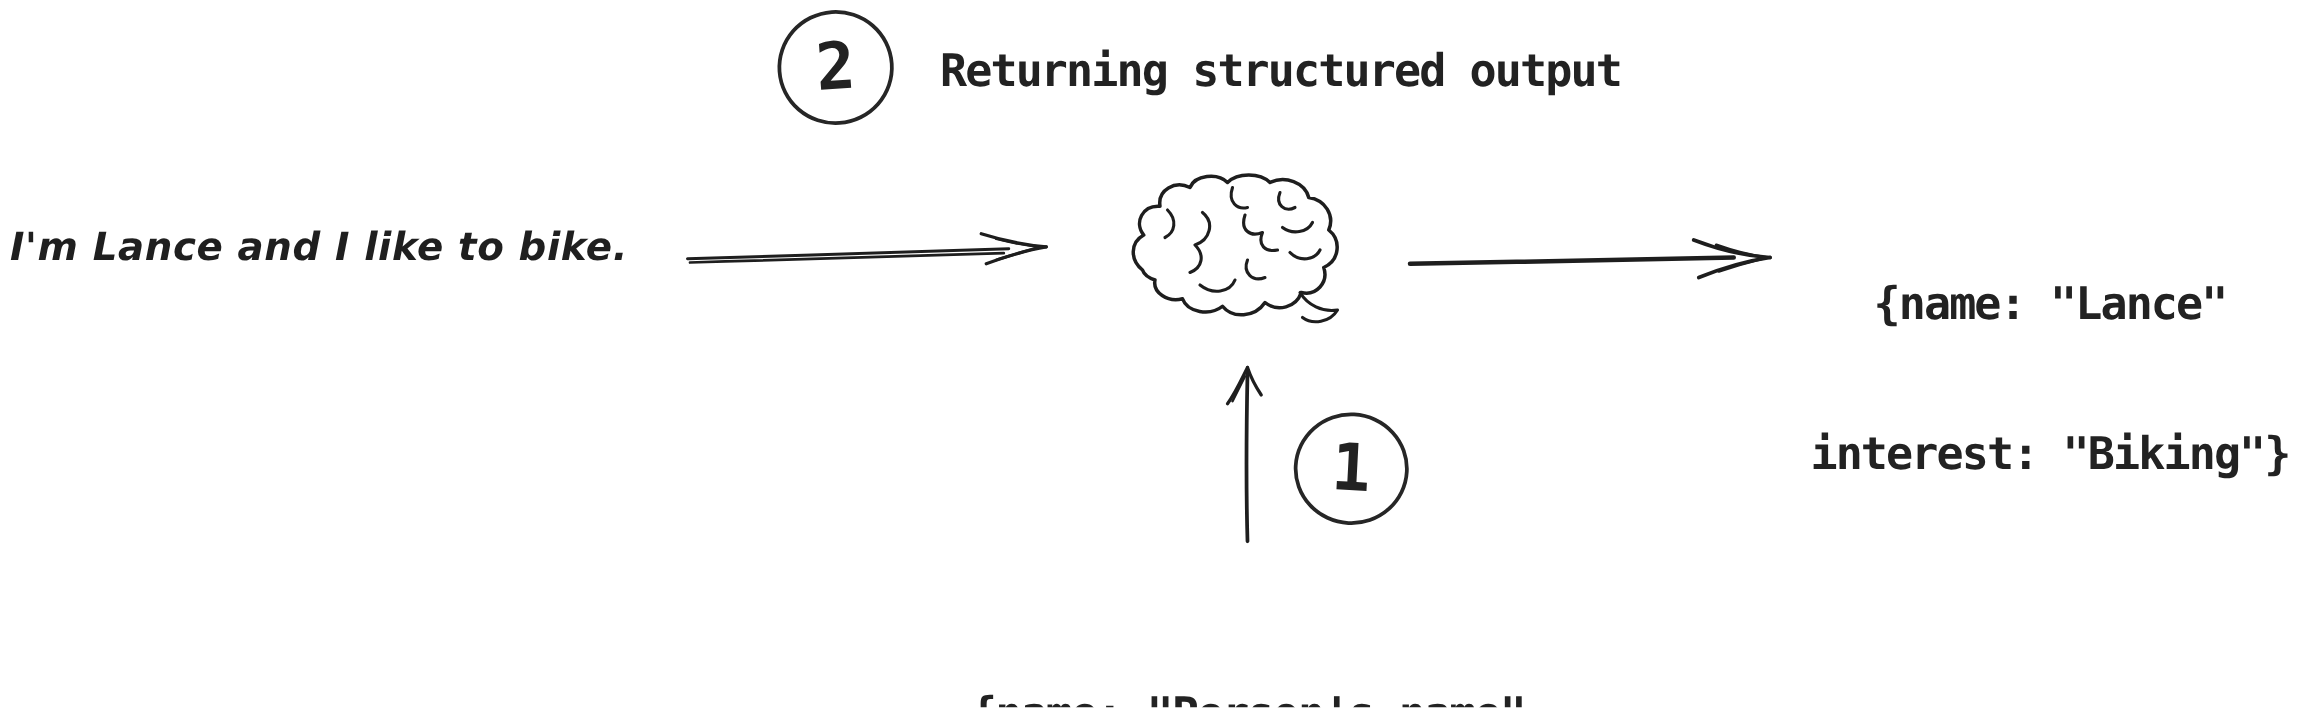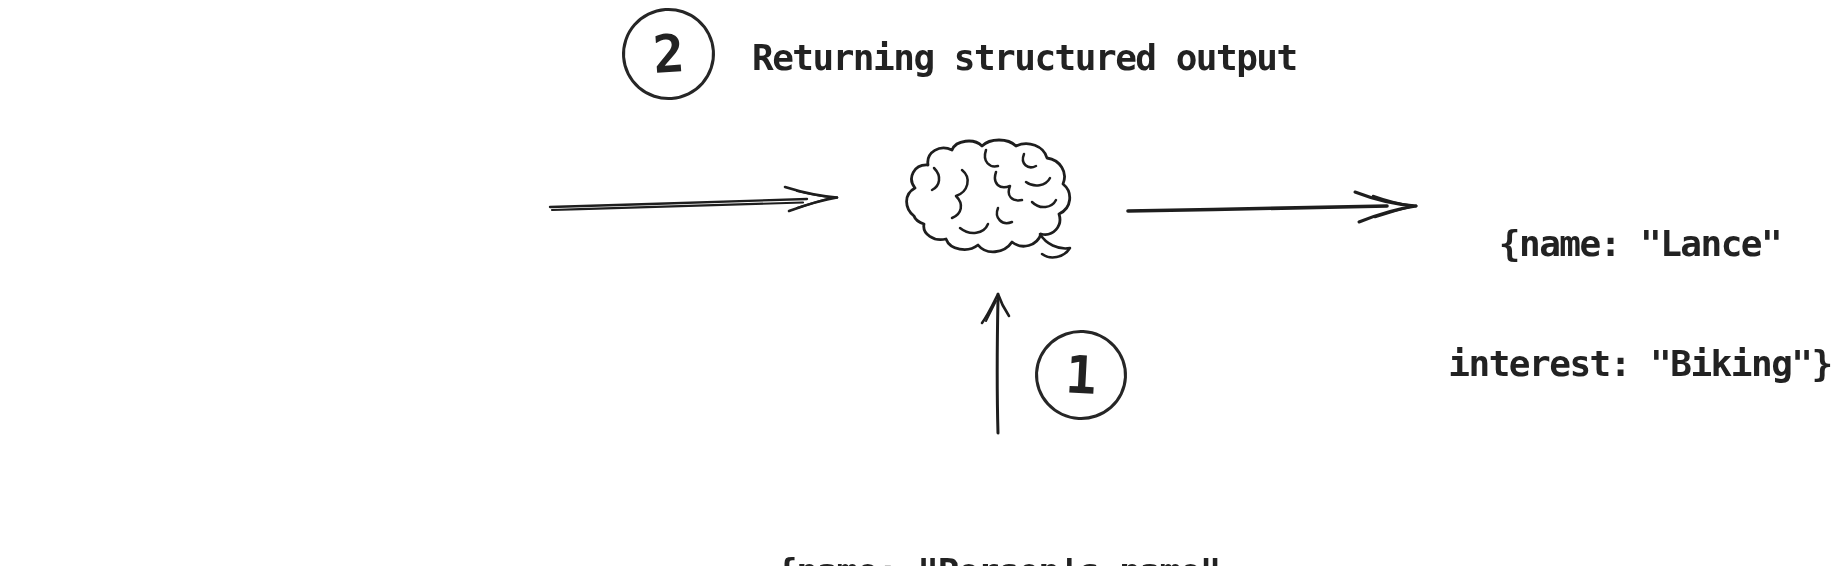--- a/index.html
+++ b/index.html
@@ -73,20 +73,21 @@
 </head>
 <body>
 
 <div id="canvas">
 
   <div class="badge" id="badge2">
     <span>2</span>
   </div>
   <div class="mono" id="title">Returning structured output</div>
 
+  <div id="input-text">I'm Lance and I like to bike.</div>
 
   <svg class="sketch" id="arrow-left" width="300" height="40" viewBox="0 0 300 40">
     <path d="M 5,27 C 90,24.5 180,21.5 262,19" stroke-width="2.4"></path>
     <path d="M 7,30 C 95,27.5 185,24 258,22.5" stroke-width="2.2"></path>
     <path d="M 240,7 C 256,12 274,16 292,17.5" stroke-width="2.6"></path>
     <path d="M 292,17.5 C 276,20 258,26 244,31" stroke-width="2.6"></path>
     <path d="M 252,11 C 264,14 278,16.5 288,17.5" stroke-width="2.2"></path>
     <path d="M 288,17.5 C 274,21 262,25 252,28" stroke-width="2.2"></path>
   </svg>
 

